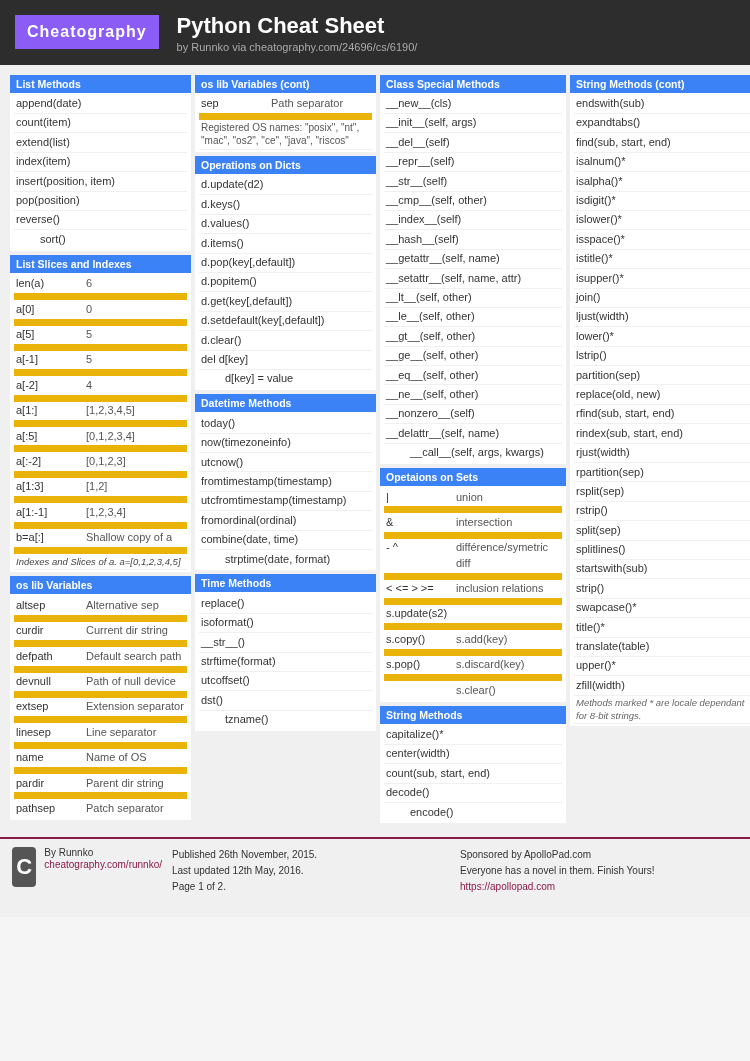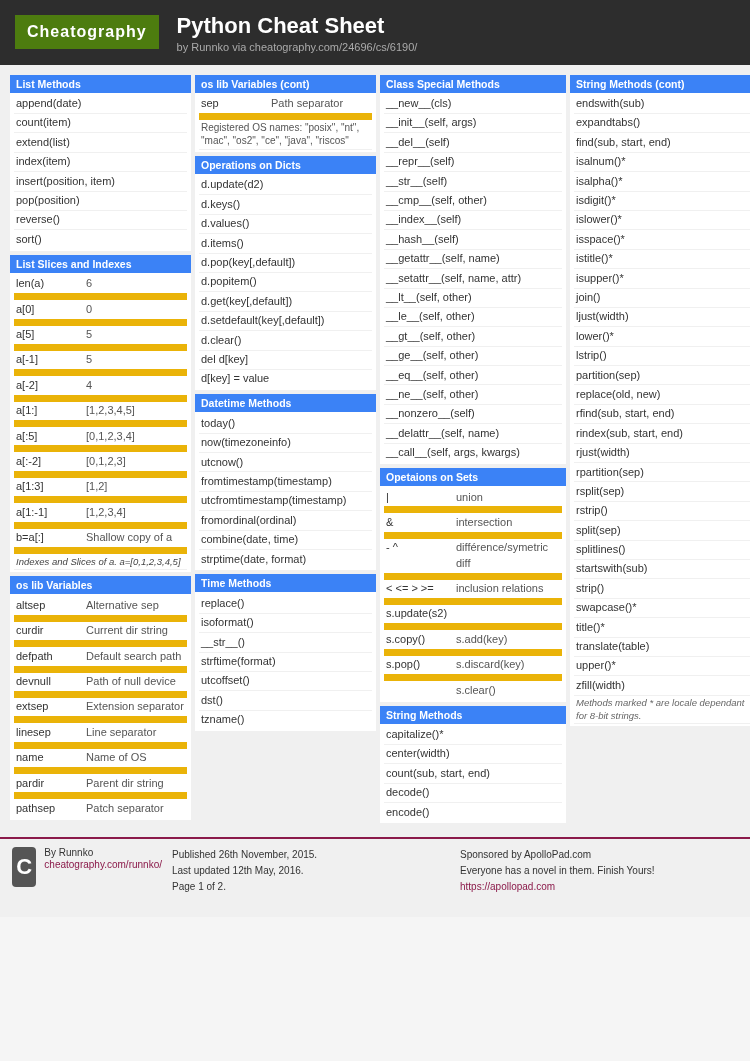--- a/index.html
+++ b/index.html
@@ -13,21 +13,21 @@
 
     
     .header {
       background: #2d2d2d;
       padding: 12px 15px;
       display: flex;
       align-items: center;
       gap: 18px;
     }
     .logo-box {
-      background: #4d7c0f;
+      background: #8b5cf6;
       color: white;
       font-size: 16px;
       font-weight: bold;
       padding: 8px 12px;
       letter-spacing: 1px;
     }
     .header-text {}
     .header-title {
       color: white;
       font-size: 22px;
@@ -88,21 +88,21 @@
     .row-val {
       color: #555;
       flex: 1;
     }
     .single-row {
       padding: 1.5px 2px;
       color: #333;
       border-bottom: 1px solid #f0f0f0;
       line-height: 1.4;
     }
-    .single-row:last-child { border-bottom: none; }
+    .single-row:last-child { border-bottom: none; margin-left: 24px; }
 
     .note-row {
       padding: 1.5px 2px;
       color: #555;
       font-size: 10px;
       line-height: 1.3;
       border-bottom: 1px solid #f0f0f0;
     }
 
     

